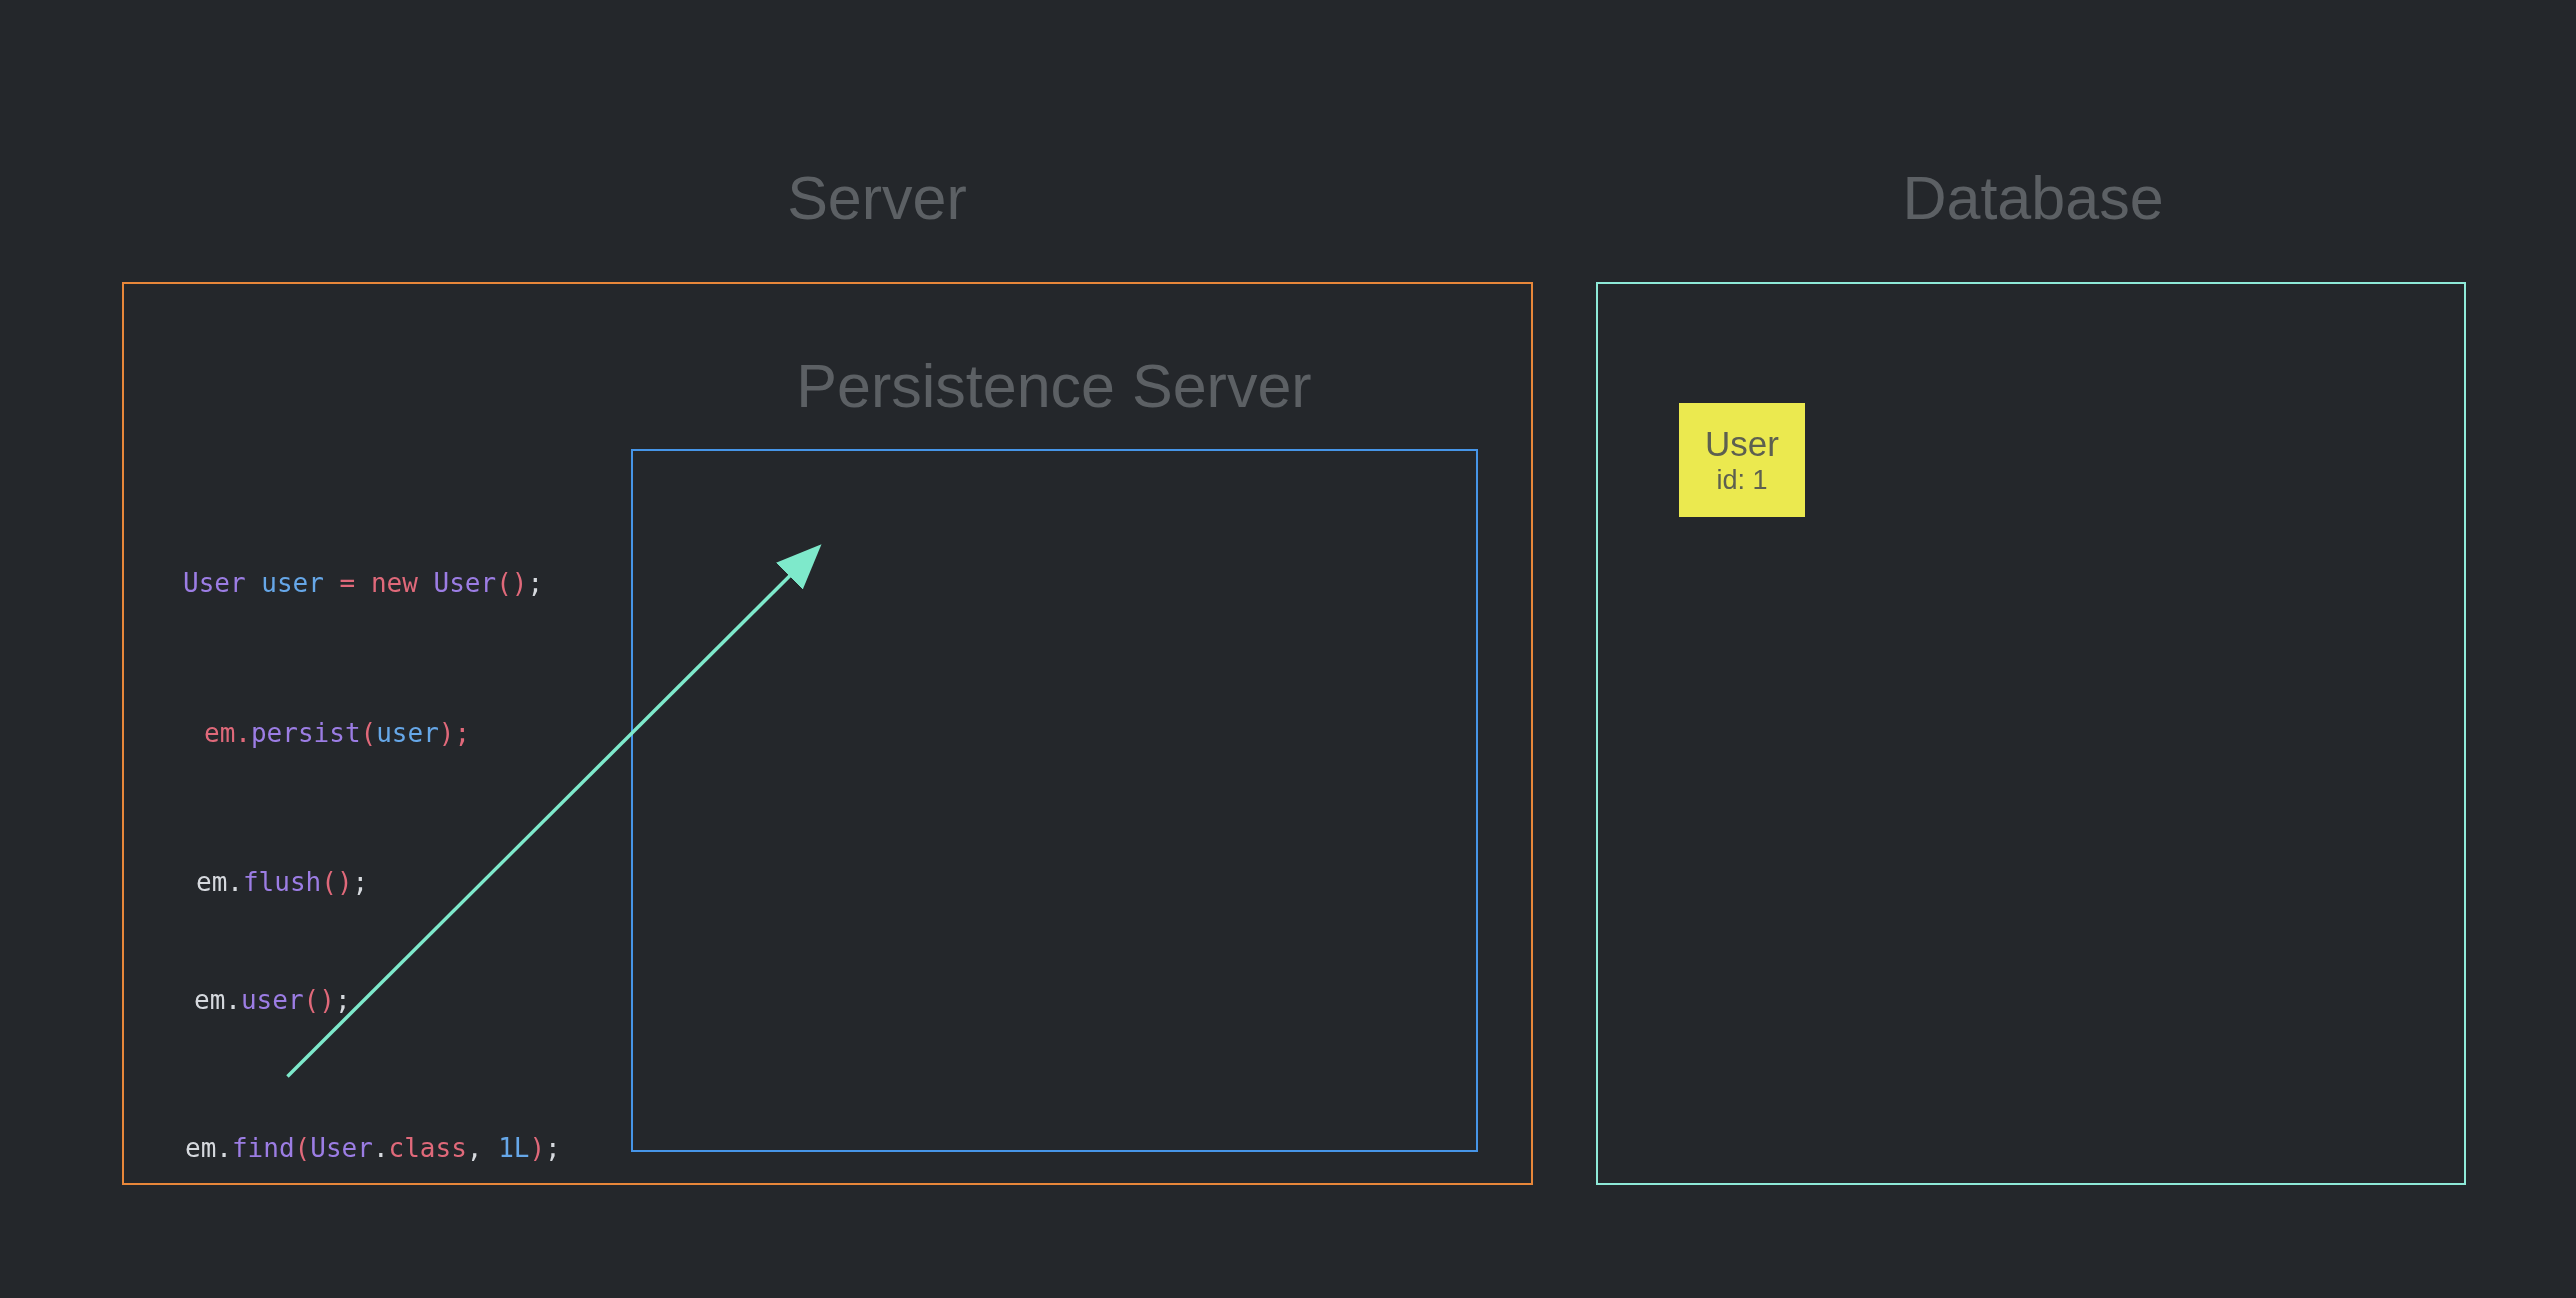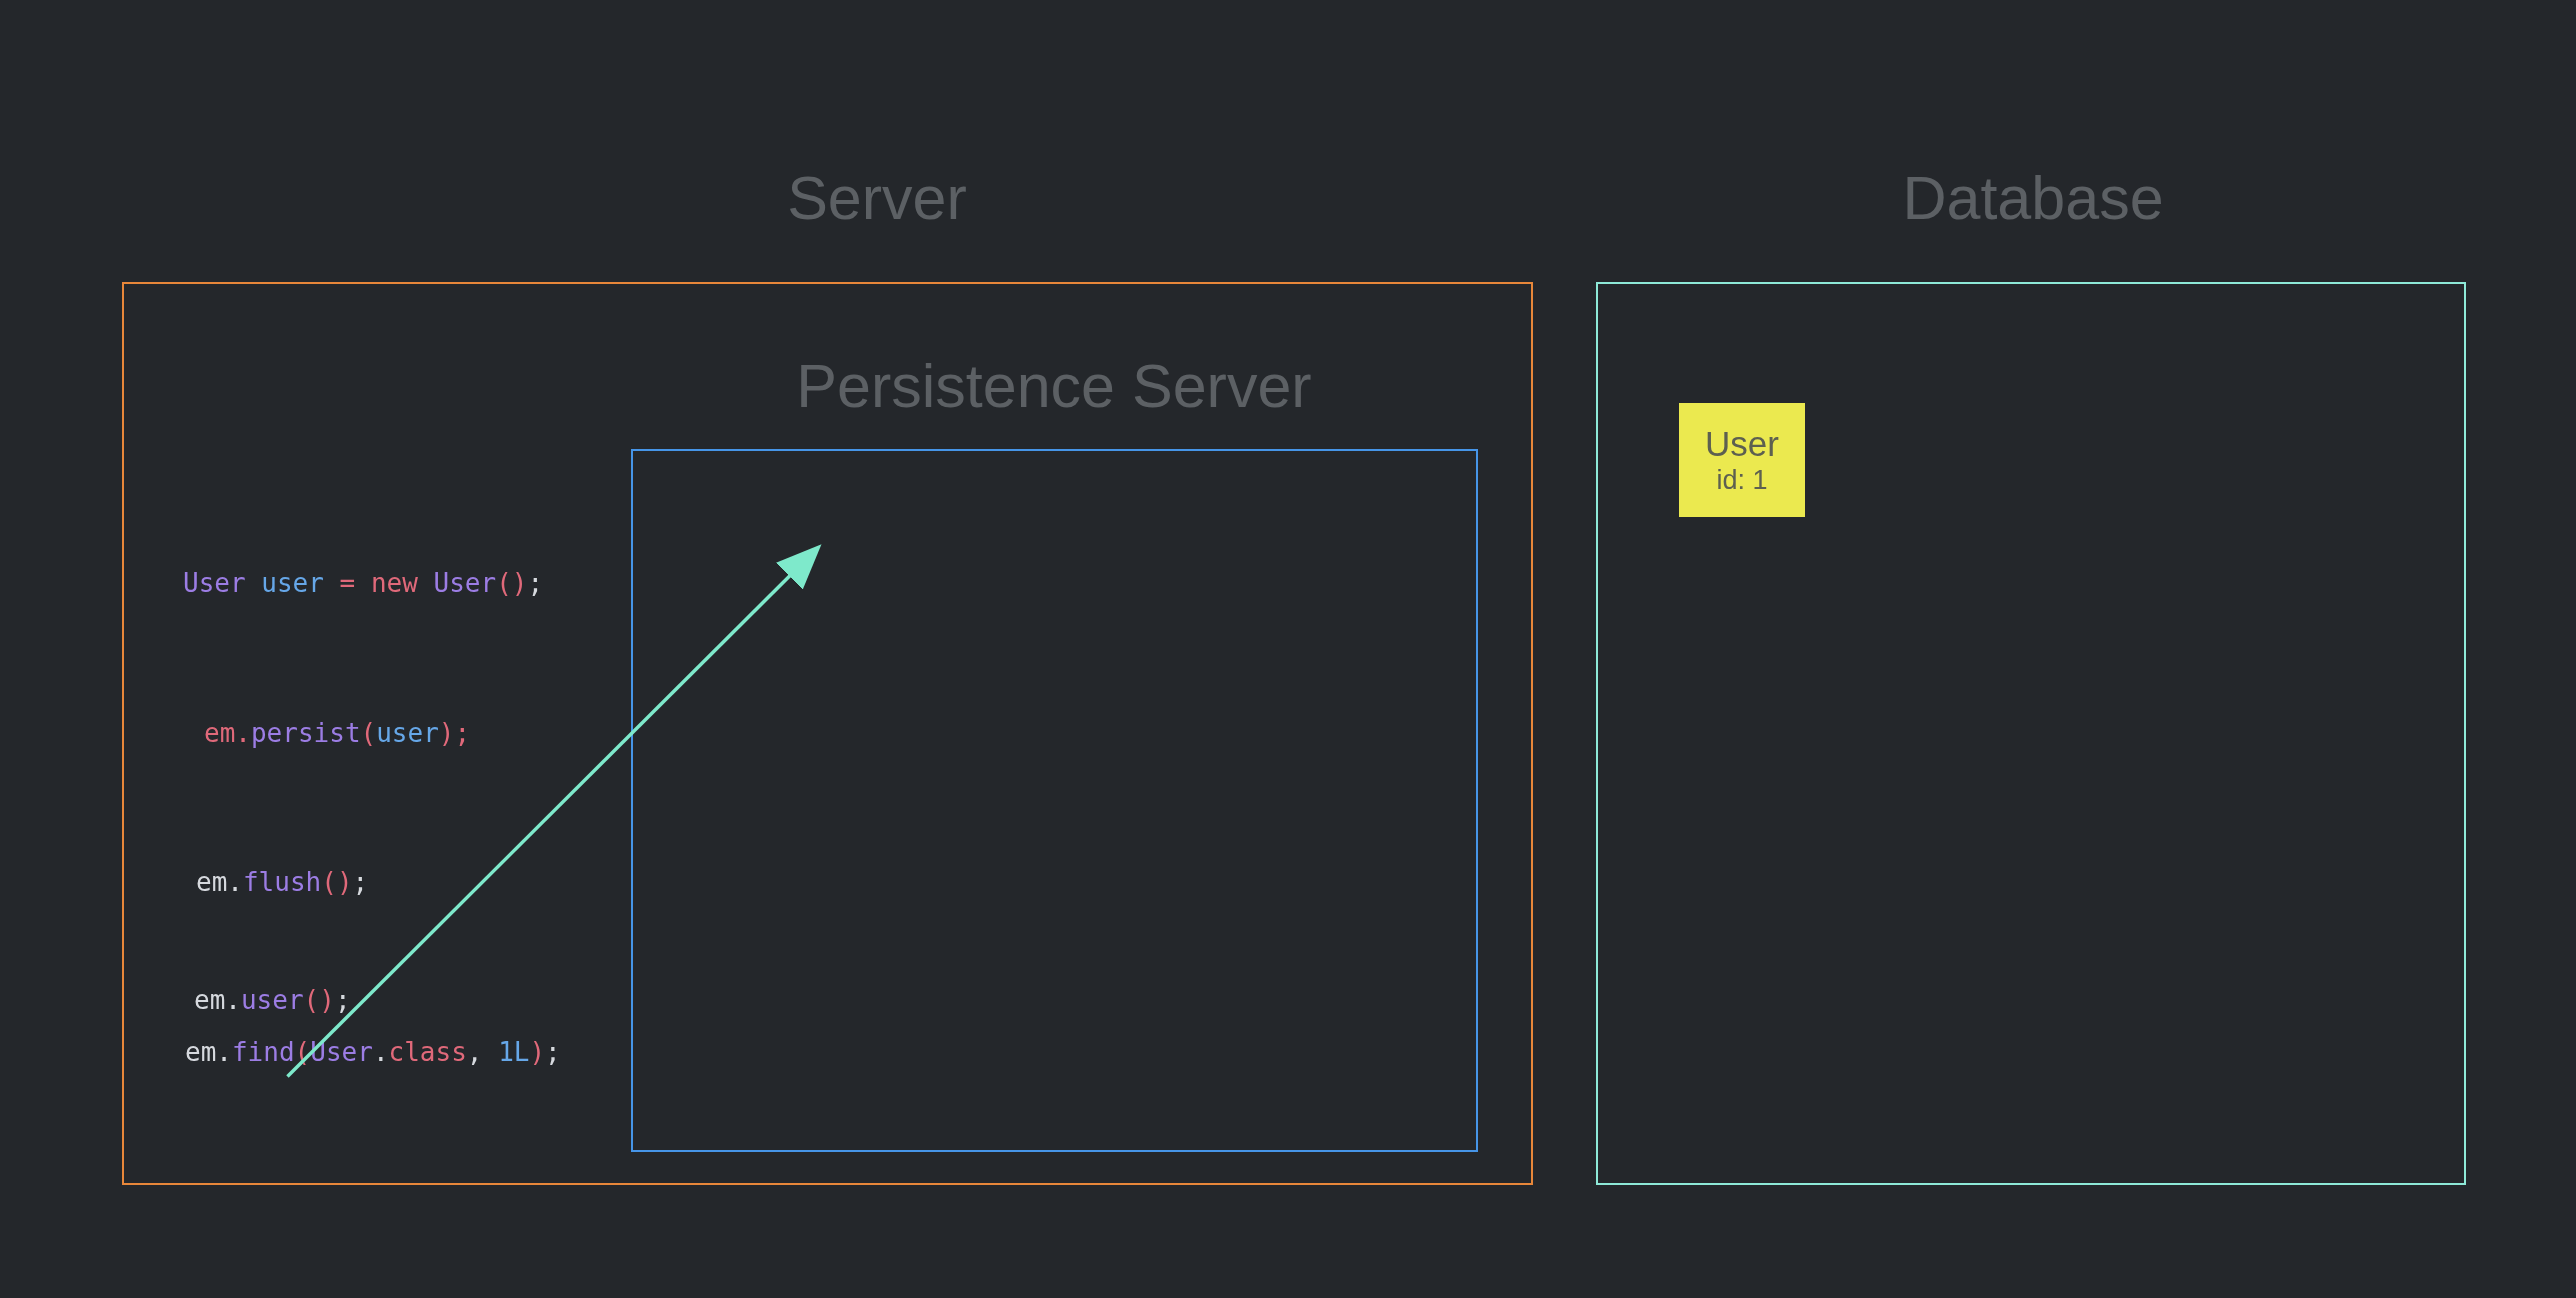--- a/index.html
+++ b/index.html
@@ -51,21 +51,21 @@
     position: absolute;
     font-family: "DejaVu Sans Mono", monospace;
     font-size: 26px;
     line-height: 37px;
     white-space: pre;
   }
   .code-line-0 { left: 183px; top: 565px; text-align: right; }
   .code-line-1 { left: 204px; top: 715px; text-align: center; }
   .code-line-2 { left: 196px; top: 864px; }
   .code-line-3 { left: 194px; top: 982px; }
-  .code-line-4 { left: 185px; top: 1034px; }
+  .code-line-4 { left: 185px; top: 1130px; }
   .tok-fg     { color: var(--code-default, #d6d9de); }
   .tok-purple { color: var(--code-function, #9c7de4); }
   .tok-blue   { color: var(--code-variable, #66a7e8); }
   .tok-red    { color: var(--code-keyword, #e0697a); }
   .arrow-overlay { position: absolute; left: 0; top: 0; pointer-events: none; }
 </style>
 </head>
 <body>
 
 <div id="canvas">

